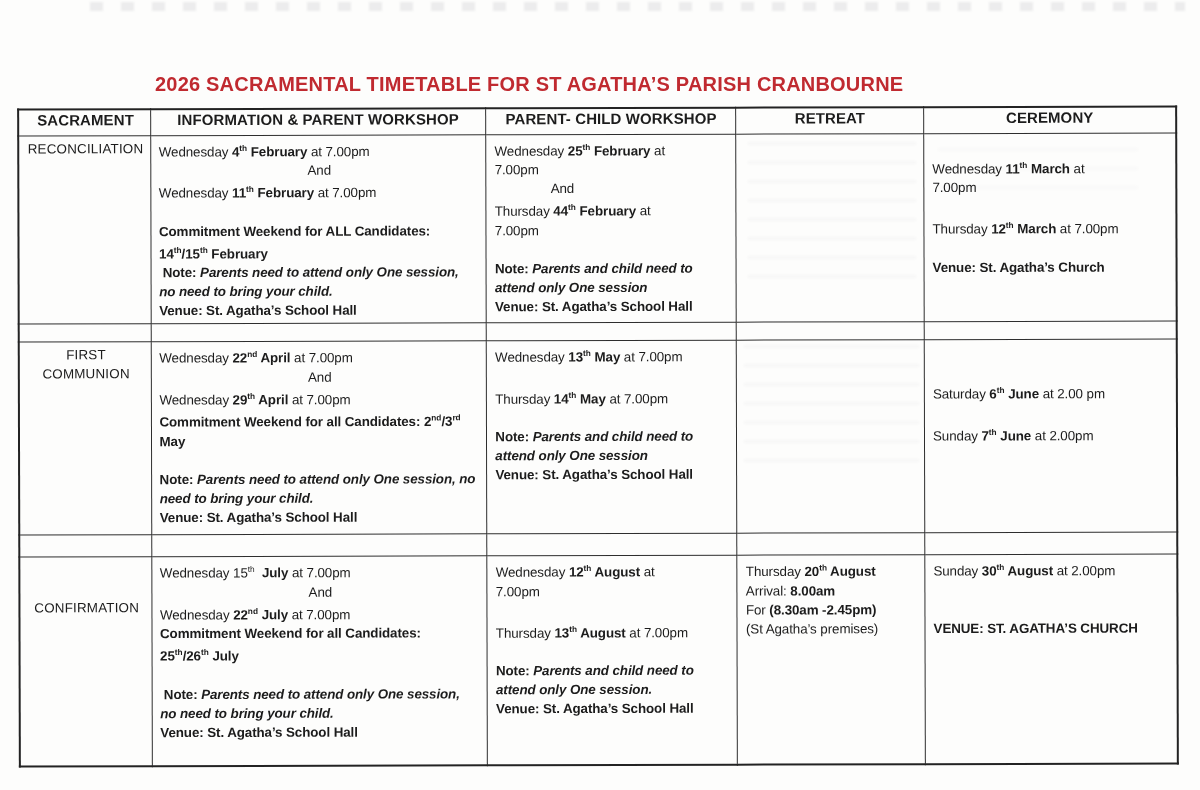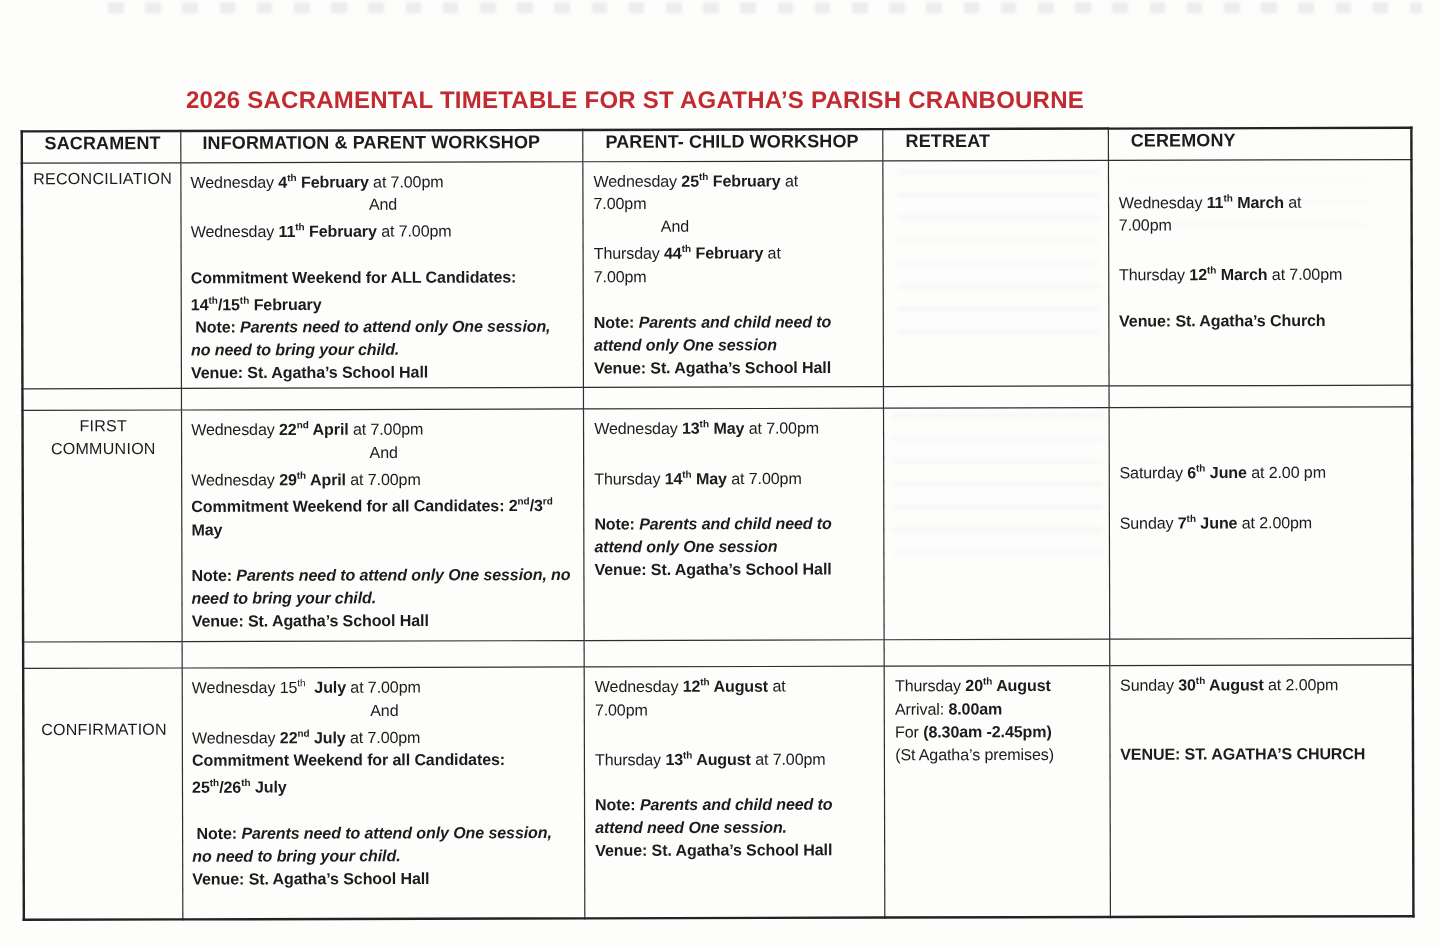--- a/index.html
+++ b/index.html
@@ -31,21 +31,21 @@
     white-space:nowrap;
   }
   table.tt{
     position:absolute;top:107px;left:18px;width:1160px;
     border-collapse:collapse;table-layout:fixed;
     transform:rotate(-0.15deg);
     border:2px solid #232323;
   }
   .tt th,.tt td{border:1.5px solid #2e2e2e;vertical-align:top;}
   .tt th{
-    height:23px;font-size:15px;font-weight:bold;text-align:left;
+    height:23px;font-size:15px;font-weight:bold;text-align:center;
     padding:1px 18px;letter-spacing:.1px;white-space:nowrap;overflow:hidden;
   }
   .tt td{padding:3px 6px 3px 8px;font-size:13.4px;letter-spacing:-.1px;}
   .tt td:first-child{letter-spacing:.2px;text-align:center;}
   .line{line-height:19px;min-height:19px;white-space:nowrap;}
   .line.center{text-align:center;}
   .line.indent{padding-left:56px;}
   .b{font-weight:bold;}
   .i{font-style:italic;}
   .s{font-size:.62em;vertical-align:super;letter-spacing:0;}
@@ -180,21 +180,21 @@
             <div class="line"><span class="b i">no need to bring your child.</span></div>
             <div class="line"><span class="b">Venue: St. Agatha’s School Hall</span></div>
           </td>
           <td>
             <div class="line"><span class="">Wednesday </span><span class="b">12</span><span class="b s">th</span><span class="b"> August</span><span class=""> at</span></div>
             <div class="line"><span class="">7.00pm</span></div>
             <div class="line">&nbsp;</div>
             <div class="line"><span class="">Thursday </span><span class="b">13</span><span class="b s">th</span><span class="b"> August</span><span class=""> at 7.00pm</span></div>
             <div class="line">&nbsp;</div>
             <div class="line"><span class="b">Note: </span><span class="b i">Parents and child need to</span></div>
-            <div class="line"><span class="b i">attend need One session.</span></div>
+            <div class="line"><span class="b i">attend only One session.</span></div>
             <div class="line"><span class="b">Venue: St. Agatha’s School Hall</span></div>
           </td>
           <td>
             <div class="line"><span class="">Thursday </span><span class="b">20</span><span class="b s">th</span><span class="b"> August</span></div>
             <div class="line"><span class="">Arrival: </span><span class="b">8.00am</span></div>
             <div class="line"><span class="">For </span><span class="b">(8.30am -2.45pm)</span></div>
             <div class="line"><span class="">(St Agatha’s premises)</span></div>
           </td>
           <td>
             <div class="line"><span class="">Sunday </span><span class="b">30</span><span class="b s">th</span><span class="b"> August</span><span class=""> at 2.00pm</span></div>

